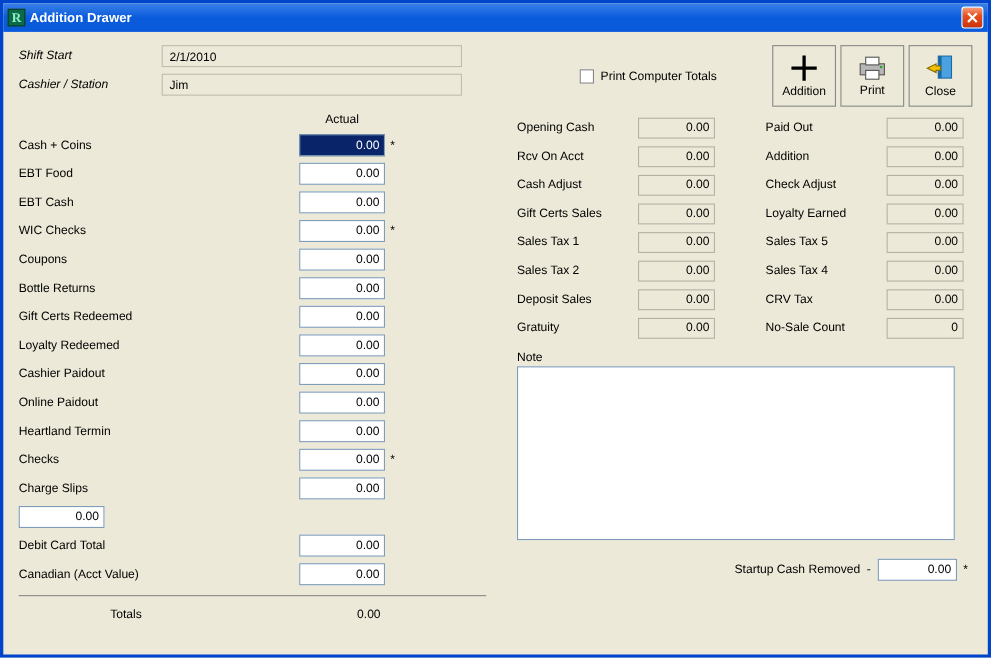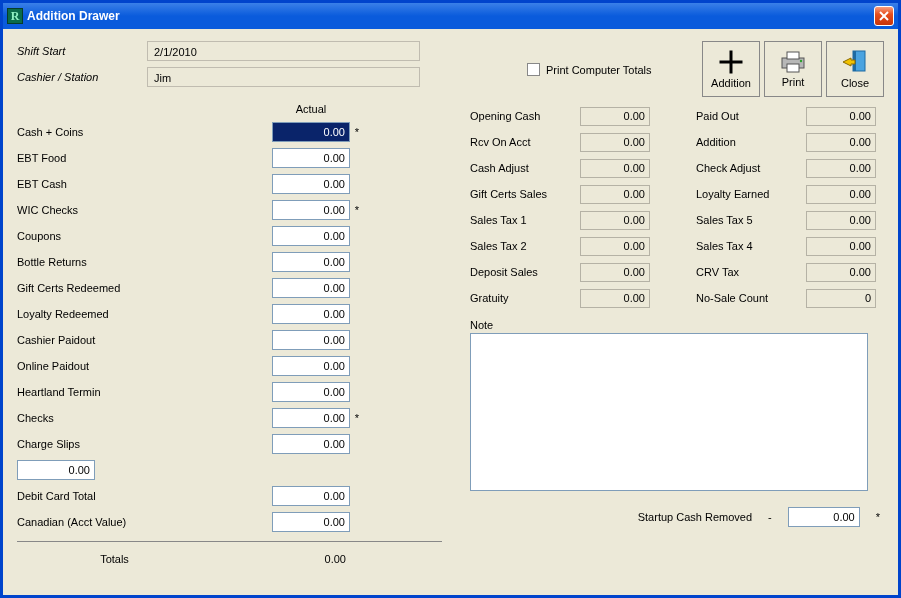--- a/index.html
+++ b/index.html
@@ -189,21 +189,21 @@
     font-family: Tahoma, Arial, sans-serif;
     font-size: 11px;
     resize: none;
   }
   .startup-row {
     margin-top: 14px;
     display: flex;
     align-items: center;
     justify-content: flex-end;
     width: 410px;
-    gap: 16px;
+    gap: 6px;
   }
   .startup-row input.amt {
     width: 72px;
     height: 20px;
     border: 1px solid #7f9db9;
     background: #fff;
     text-align: right;
     padding: 0 4px;
     font-family: Tahoma, Arial, sans-serif;
     font-size: 11px;

